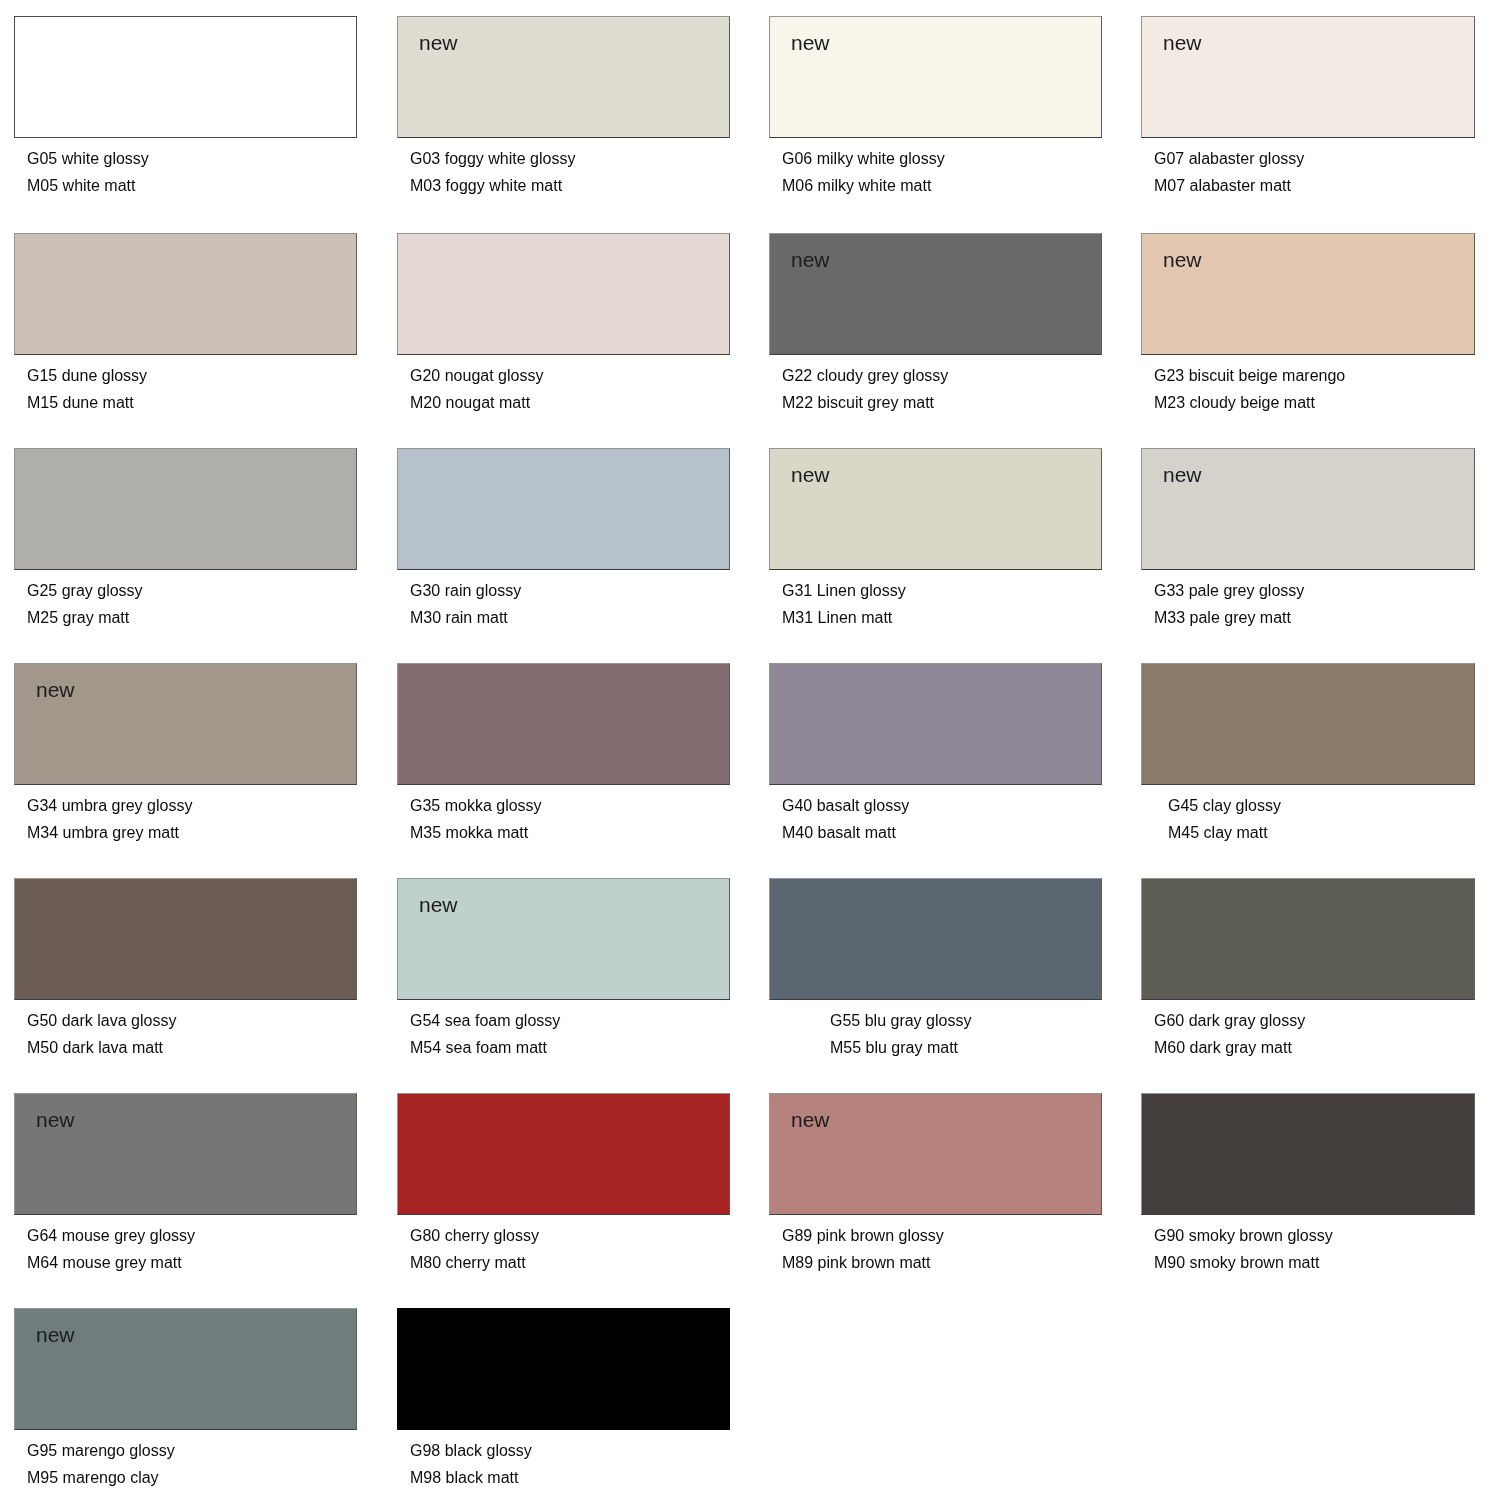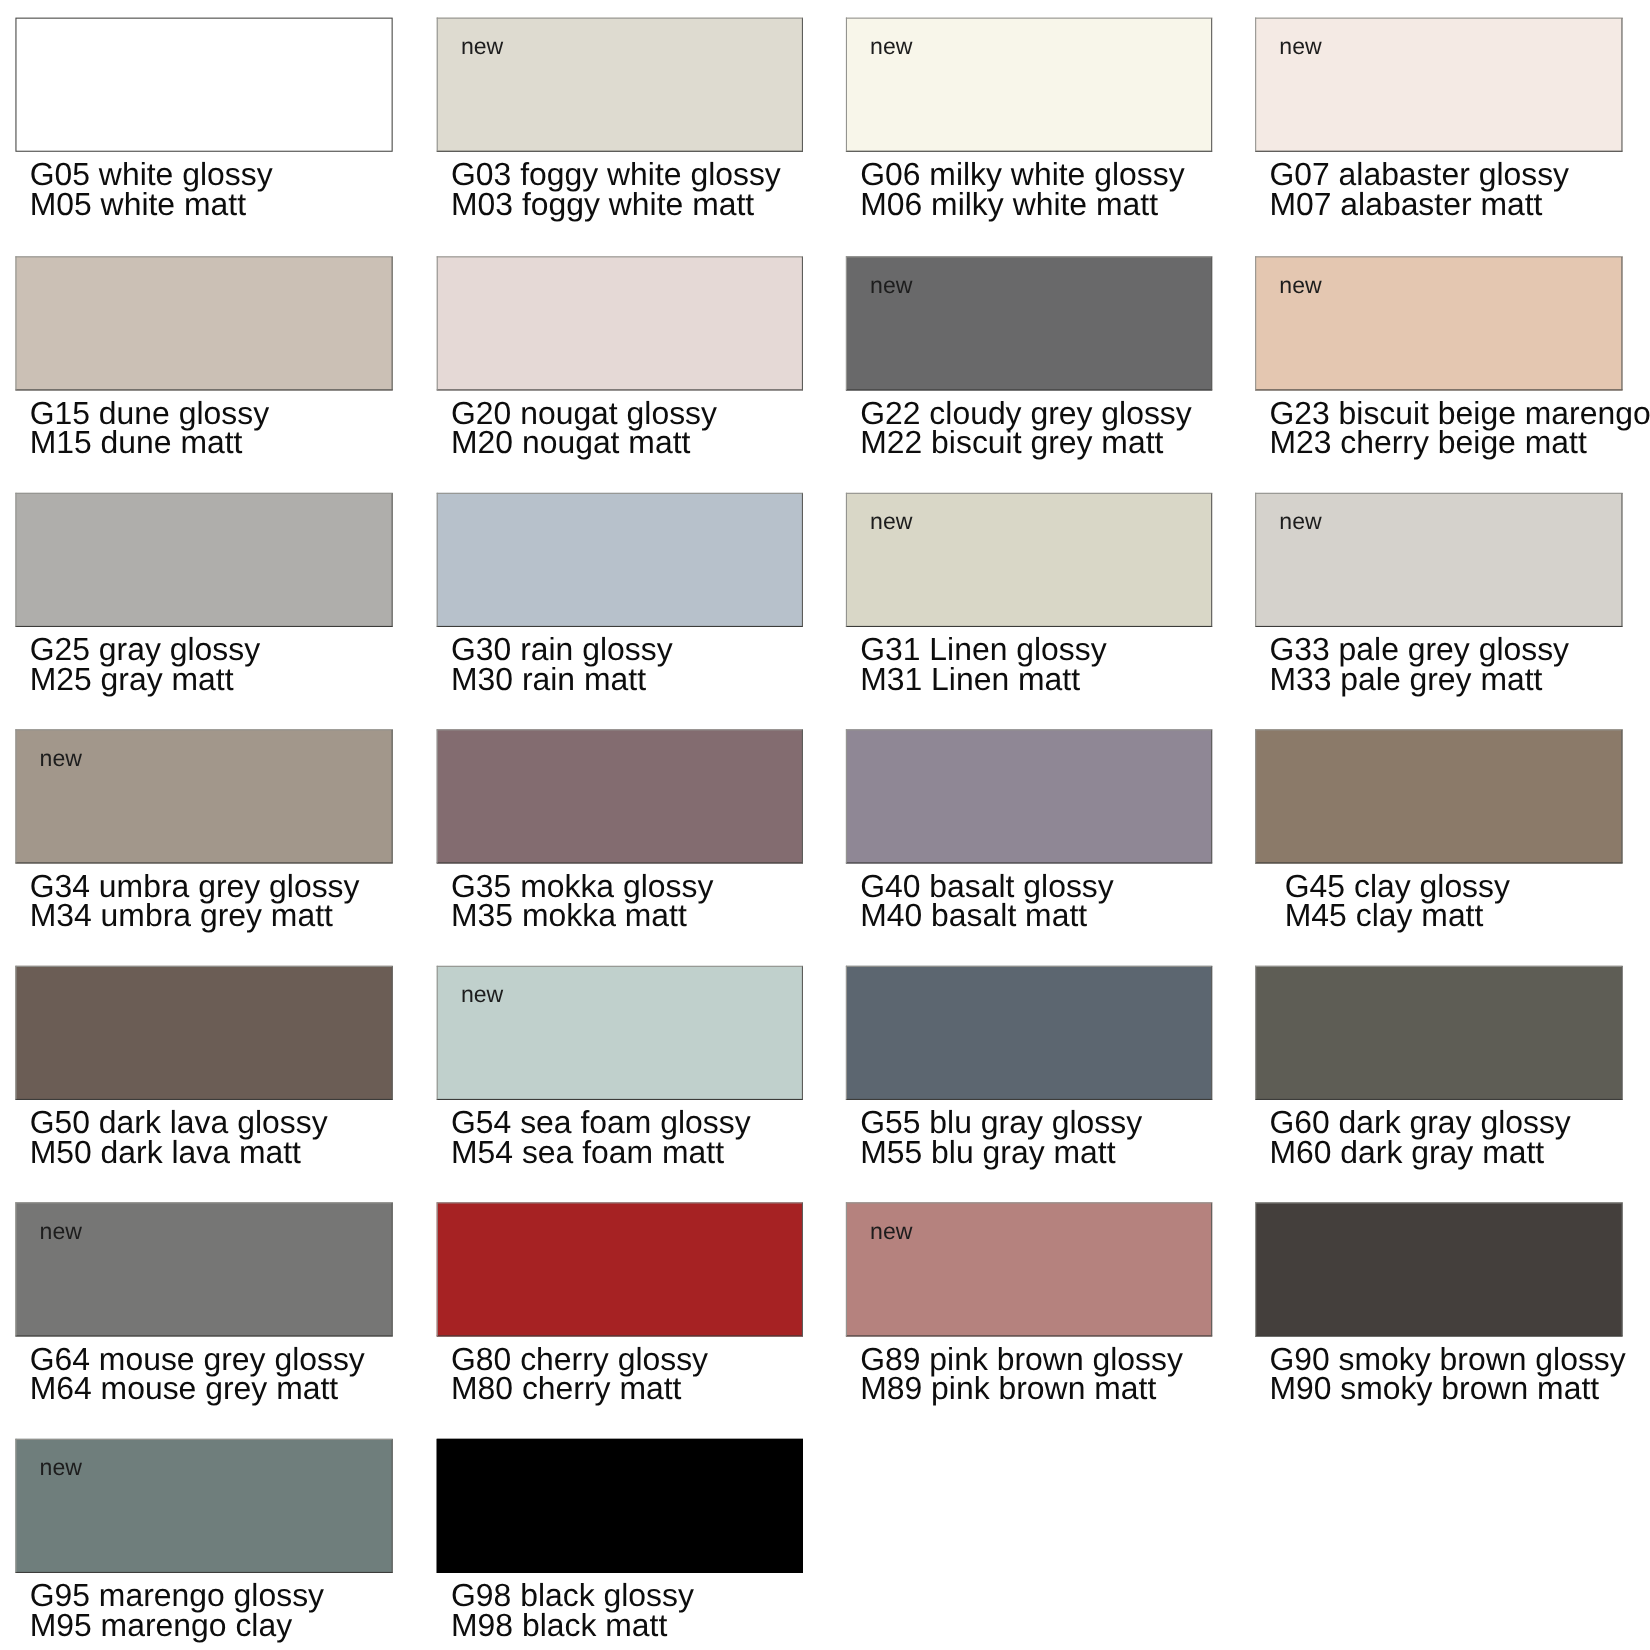--- a/index.html
+++ b/index.html
@@ -72,21 +72,21 @@
     font-size: 21px;
     line-height: 21px;
     color: #1d1d1d;
     font-family: "Liberation Sans", sans-serif;
     pointer-events: none;
   }
 
   .chip-label {
     position: absolute;
     left: 13px;
-    font-size: 29px;
+    font-size: 16px;
     line-height: 26.5px;
     color: #0d0d0d;
     white-space: nowrap;
     font-family: "Liberation Sans", sans-serif;
   }
 
   .chip-label .l2 {
     display: block;
   }
 </style>
@@ -124,21 +124,21 @@
         <div class="chip-label" style="top: 130px;"><span class="l1">G20 nougat glossy</span><span class="l2">M20 nougat matt</span></div>
       </div>
       <div class="swatch-cell" style="left: 769px; top: 233px; width: 333px;">
         <div class="chip " style="width: 333px; height: 122px; background: rgb(105, 105, 106);"></div>
         <div class="chip-new">new</div>
         <div class="chip-label" style="top: 130px;"><span class="l1">G22 cloudy grey glossy</span><span class="l2">M22 biscuit grey matt</span></div>
       </div>
       <div class="swatch-cell" style="left: 1141px; top: 233px; width: 334px;">
         <div class="chip " style="width: 334px; height: 122px; background: rgb(228, 199, 177);"></div>
         <div class="chip-new">new</div>
-        <div class="chip-label" style="top: 130px;"><span class="l1">G23 biscuit beige marengo</span><span class="l2">M23 cherry beige matt</span></div>
+        <div class="chip-label" style="top: 130px;"><span class="l1">G23 biscuit beige marengo</span><span class="l2">M23 cloudy beige matt</span></div>
       </div>
       <div class="swatch-cell" style="left: 14px; top: 448px; width: 343px;">
         <div class="chip " style="width: 343px; height: 122px; background: rgb(175, 174, 171);"></div>
         <div class="chip-label" style="top: 130px;"><span class="l1">G25 gray glossy</span><span class="l2">M25 gray matt</span></div>
       </div>
       <div class="swatch-cell" style="left: 397px; top: 448px; width: 333px;">
         <div class="chip " style="width: 333px; height: 122px; background: rgb(183, 193, 203);"></div>
         <div class="chip-label" style="top: 130px;"><span class="l1">G30 rain glossy</span><span class="l2">M30 rain matt</span></div>
       </div>
       <div class="swatch-cell" style="left: 769px; top: 448px; width: 333px;">
@@ -172,21 +172,21 @@
         <div class="chip " style="width: 343px; height: 122px; background: rgb(107, 93, 85);"></div>
         <div class="chip-label" style="top: 130px;"><span class="l1">G50 dark lava glossy</span><span class="l2">M50 dark lava matt</span></div>
       </div>
       <div class="swatch-cell" style="left: 397px; top: 878px; width: 333px;">
         <div class="chip " style="width: 333px; height: 122px; background: rgb(192, 208, 204);"></div>
         <div class="chip-new">new</div>
         <div class="chip-label" style="top: 130px;"><span class="l1">G54 sea foam glossy</span><span class="l2">M54 sea foam matt</span></div>
       </div>
       <div class="swatch-cell" style="left: 769px; top: 878px; width: 333px;">
         <div class="chip " style="width: 333px; height: 122px; background: rgb(92, 102, 112);"></div>
-        <div class="chip-label" style="top: 130px;"><span class="l1">G55 blu gray glossy</span><span class="l2">M55 blu gray matt</span></div>
+        <div class="chip-label" style="top: 130px; margin-left: 48px;"><span class="l1">G55 blu gray glossy</span><span class="l2">M55 blu gray matt</span></div>
       </div>
       <div class="swatch-cell" style="left: 1141px; top: 878px; width: 334px;">
         <div class="chip " style="width: 334px; height: 122px; background: rgb(94, 93, 85);"></div>
         <div class="chip-label" style="top: 130px;"><span class="l1">G60 dark gray glossy</span><span class="l2">M60 dark gray matt</span></div>
       </div>
       <div class="swatch-cell" style="left: 14px; top: 1093px; width: 343px;">
         <div class="chip " style="width: 343px; height: 122px; background: rgb(118, 118, 117);"></div>
         <div class="chip-new">new</div>
         <div class="chip-label" style="top: 130px;"><span class="l1">G64 mouse grey glossy</span><span class="l2">M64 mouse grey matt</span></div>
       </div>

